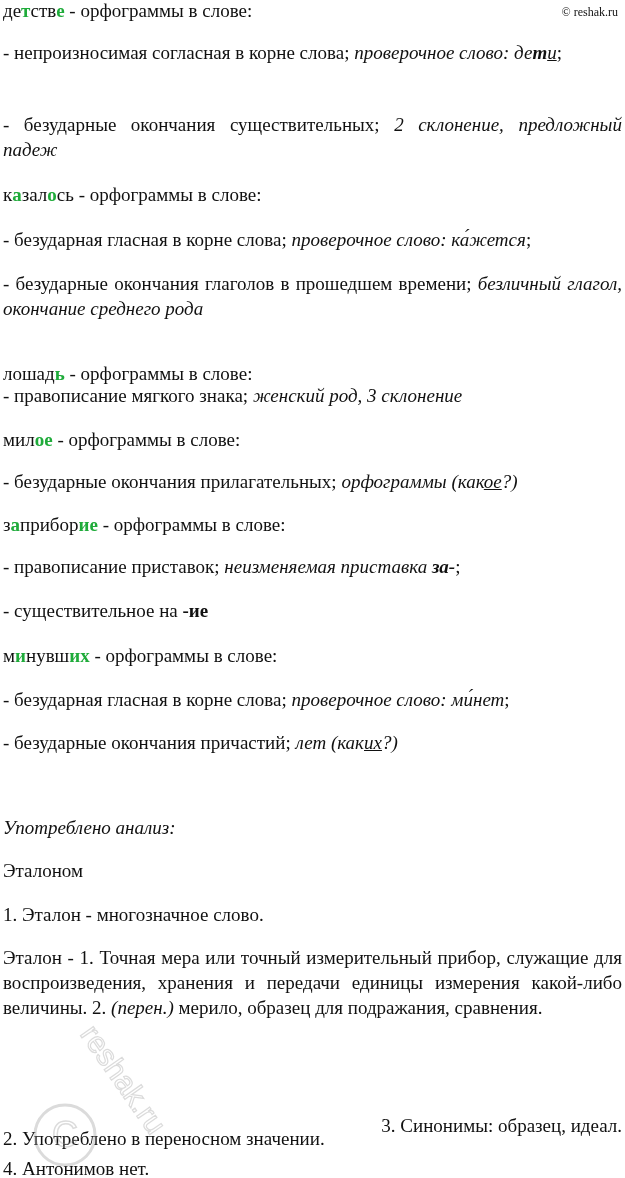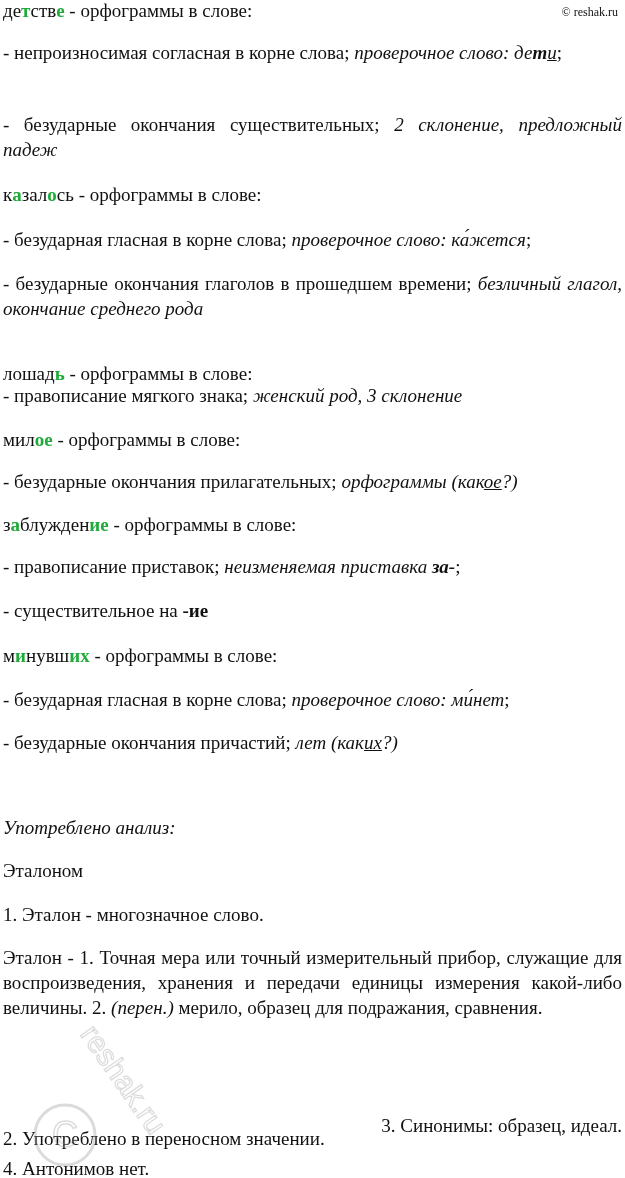--- a/index.html
+++ b/index.html
@@ -56,21 +56,21 @@
   </div>
 
   <div class="line" style="top:429px;">
     <span>мил</span><span class="g">ое</span><span> - орфограммы в слове:</span>
   </div>
   <div class="line" style="top:471px;">
     <span>- безударные окончания прилагательных; </span><span class="i">орфограммы (как</span><span class="i u">ое</span><span class="i">?)</span>
   </div>
 
   <div class="line" style="top:514px;">
-    <span>з</span><span class="g">а</span><span>блужден</span><span class="g">ие</span><span> - орфограммы в слове:</span>
+    <span>з</span><span class="g">а</span><span>прибор</span><span class="g">ие</span><span> - орфограммы в слове:</span>
   </div>
   <div class="line" style="top:556px;">
     <span>- правописание приставок; </span><span class="i">неизменяемая приставка </span><span class="i b">за-</span><span>;</span>
   </div>
   <div class="line" style="top:600px;">
     <span>- существительное на </span><span class="b">-ие</span>
   </div>
 
   <div class="line" style="top:645px;">
     <span>м</span><span class="g">и</span><span>нувш</span><span class="g">их</span><span> - орфограммы в слове:</span>

